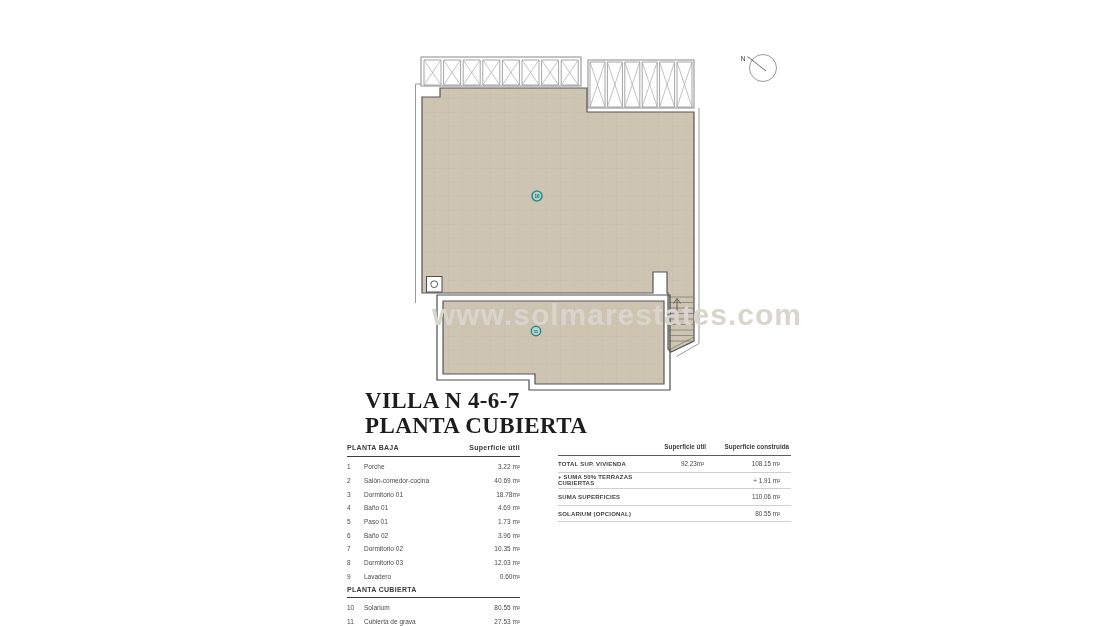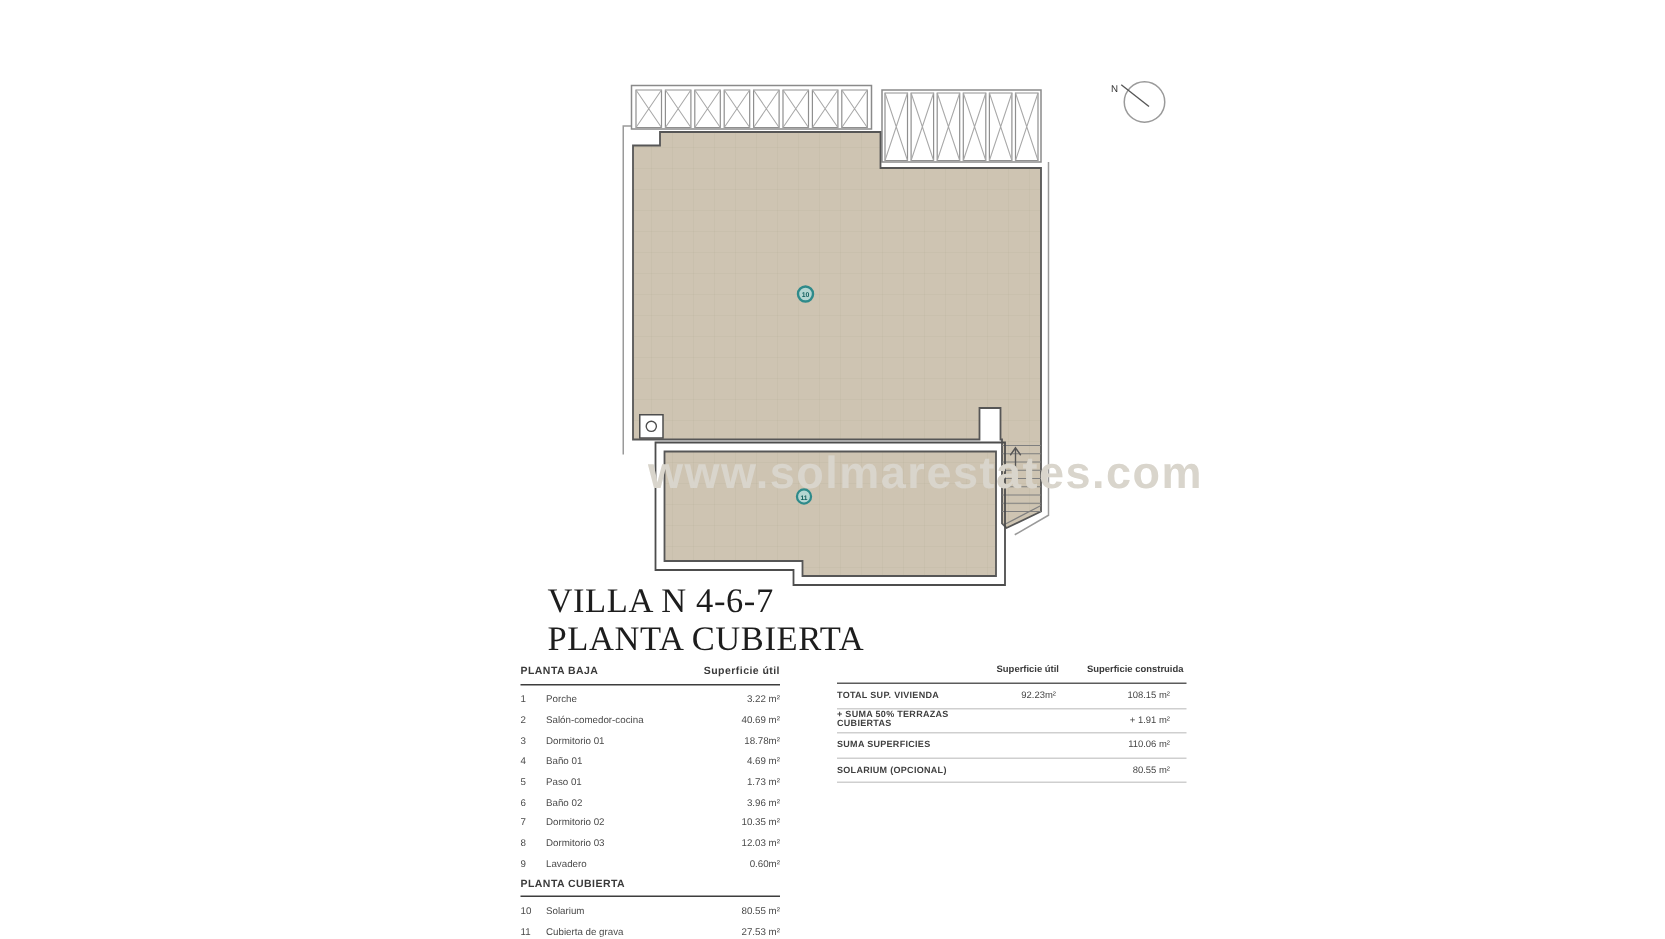--- a/index.html
+++ b/index.html
@@ -2,21 +2,21 @@
 <html><head>
 <meta charset="utf-8">
 <style>
   html,body{margin:0;padding:0;}
   body{
     width:1110px;height:626px;position:relative;background:#ffffff;
     font-family:"Liberation Sans", sans-serif;color:#454545;overflow:hidden;
   }
   #plan-svg{position:absolute;left:0;top:0;}
   .title-block{position:absolute;left:365px;top:388px;
-    font-family:"Liberation Serif", serif;font-weight:400;color:#1d1d1d;
+    font-family:"Liberation Serif", serif;font-weight:700;color:#1d1d1d;
     font-size:23px;line-height:25px;letter-spacing:.4px;}
   
   .ltable{position:absolute;left:347px;top:444px;width:173px;font-size:6.5px;color:#4a4a4a;}
   .ltable .thead{display:flex;justify-content:space-between;align-items:flex-end;
     font-weight:bold;font-size:7px;color:#3a3a3a;letter-spacing:.3px;
     border-bottom:1.3px solid #3d3d3d;padding-bottom:5px;}
   .lrow{display:flex;margin-top:7.2px;line-height:6.5px;}
   .lrow .num{width:17px;}
   .lrow .lbl{flex:1;}
   .lrow .val{text-align:right;}

